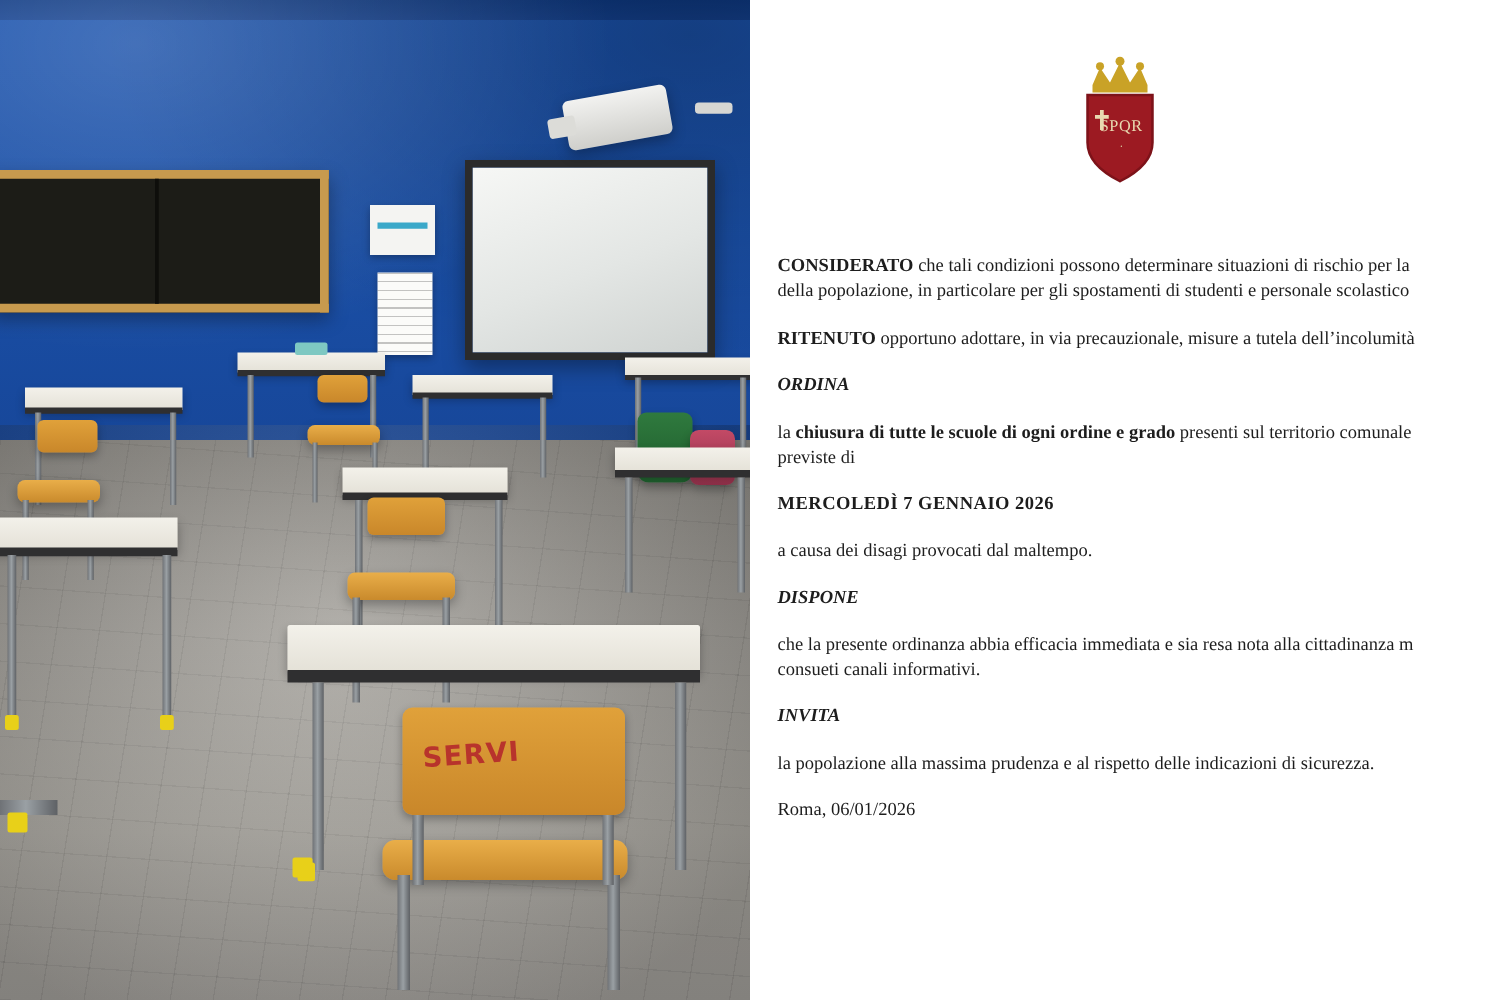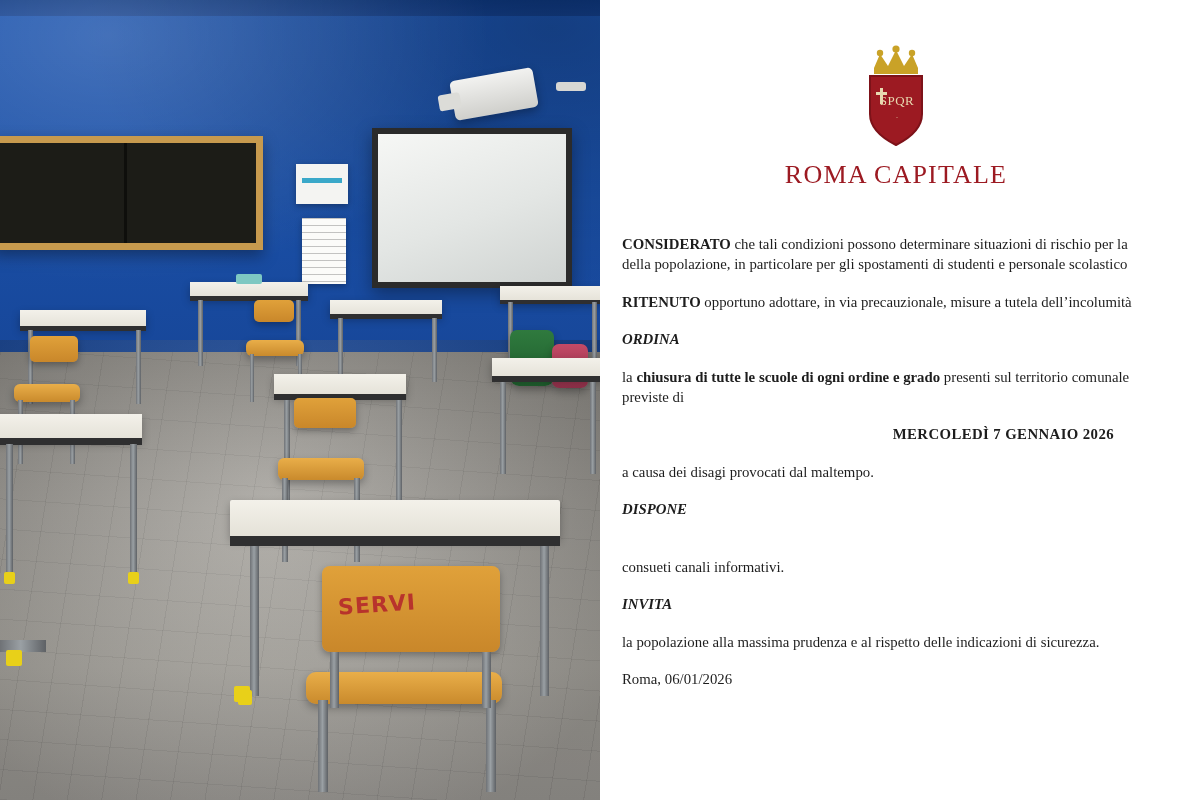--- a/index.html
+++ b/index.html
@@ -226,21 +226,21 @@
     margin-top: 44px;
     padding-left: 4px;
     font-size: 14.8px;
     line-height: 1.38;
     color: #1d1d1d;
   }
   .body p { margin: 0 0 17px 0; }
   .body .kw { font-weight: bold; }
   .heading { font-weight: bold; margin: 0 0 6px 0; font-style: italic; }
   .center-date {
-    text-align: right;
+    text-align: left;
     font-weight: bold;
     letter-spacing: 0.4px;
     margin: 0 0 17px 0;
     padding-right: 60px;
   }
   .place-date { margin-top: 42px; }
 </style>
 </head>
 <body>
 
@@ -355,21 +355,20 @@
 
           <g fill="#e8d9b0">
             <rect x="36" y="46" width="3" height="16"></rect>
             <rect x="32" y="50" width="11" height="3"></rect>
           </g>
 
           <text x="53" y="63" text-anchor="middle" font-family="Liberation Serif, serif" font-size="13" fill="#e8d9b0" letter-spacing="0.5">SPQR</text>
           <text x="53" y="78" text-anchor="middle" font-family="Liberation Serif, serif" font-size="9" fill="#d8c79c">·</text>
         </svg>
       </div>
-      <div class="brand">ROMA CAPITALE</div>
     </div>
 
     <div class="body">
 
 
       <p>
         <span class="kw">CONSIDERATO</span><span> che tali condizioni possono determinare situazioni di rischio per la</span><br>
         <span>della popolazione, in particolare per gli spostamenti di studenti e personale scolastico</span>
       </p>
 
@@ -383,21 +382,21 @@
         <span>la </span><span class="kw">chiusura di tutte le scuole di ogni ordine e grado</span><span> presenti sul territorio comunale</span><br>
         <span>previste di</span>
       </p>
 
       <p class="center-date">MERCOLEDÌ 7 GENNAIO 2026</p>
 
       <p>a causa dei disagi provocati dal maltempo.</p>
 
       <p class="heading">DISPONE</p>
       <p>
-        <br>
+        <span>che la presente ordinanza abbia efficacia immediata e sia resa nota alla cittadinanza m</span><br>
         <span>consueti canali informativi.</span>
       </p>
 
       <p class="heading">INVITA</p>
       <p>la popolazione alla massima prudenza e al rispetto delle indicazioni di sicurezza.</p>
 
       <p class="place-date">Roma, 06/01/2026</p>
     </div>
   </div>
 </div>

